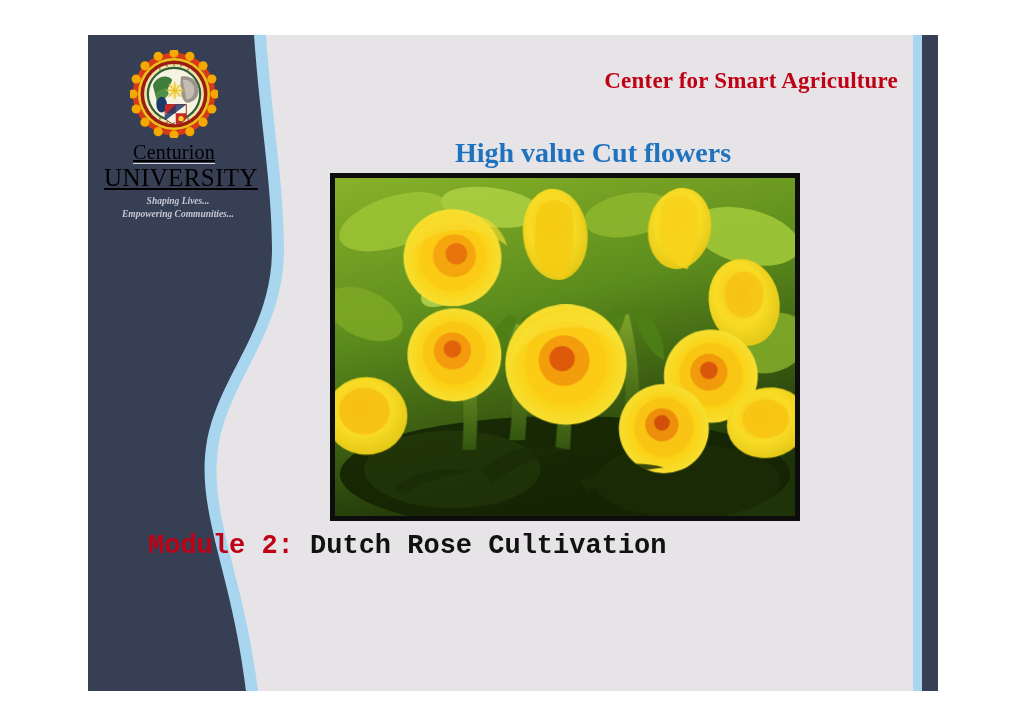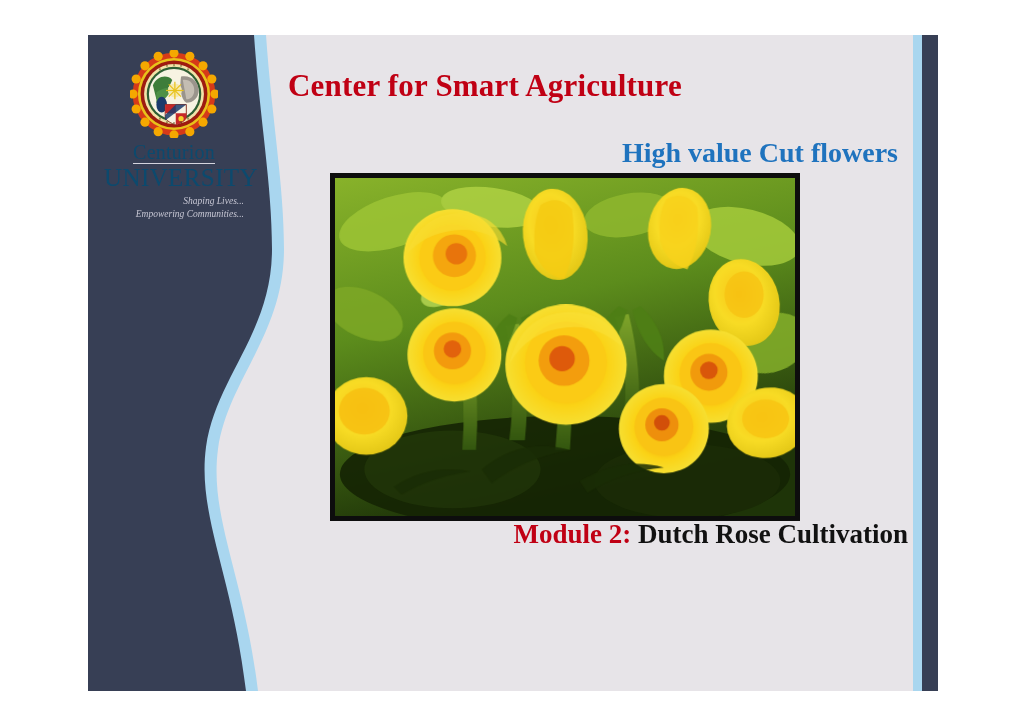--- a/index.html
+++ b/index.html
@@ -62,67 +62,69 @@
     text-align: center;
     z-index: 5;
   }
   #logo-emblem {
     width: 88px;
     height: 88px;
     margin: 0 auto;
     display: block;
   }
   .logo-word {
-    color: #0c4a6e;
+    color: #000000;
     font-family: "Liberation Serif", serif;
     line-height: 1.0;
     letter-spacing: 0.2px;
+    text-decoration: underline;
   }
   #logo-centurion {
     font-size: 20px;
     margin-top: 4px;
     border-bottom: 1.5px solid #D4D4DE;
     display: inline-block;
     padding-bottom: 1px;
   }
   #logo-university {
     font-size: 25px;
     margin-top: 1px;
     letter-spacing: 0.4px;
   }
   .logo-tagline {
     color: #C7C7D4;
     font-size: 9.5px;
     font-style: italic;
     font-family: "Liberation Serif", serif;
     line-height: 1.35;
-    text-align: right;
+    text-align: center;
     padding-left: 8px;
     margin-top: 5px;
+    font-weight: bold;
   }
 
   
   #main-title {
     position: absolute;
     left: 200px;
     top: 33px;
     width: 610px;
-    text-align: left;
-    font-size: 31px;
+    text-align: right;
+    font-size: 23px;
     font-weight: bold;
     color: #C00014;
     font-family: "Liberation Serif", serif;
     letter-spacing: 0.2px;
   }
   #sub-title {
     position: absolute;
     left: 200px;
     top: 102px;
     width: 610px;
-    text-align: right;
+    text-align: center;
     font-size: 28px;
     font-weight: bold;
     color: #1F73BE;
     font-family: "Liberation Serif", serif;
   }
 
   
   #photo-frame {
     position: absolute;
     left: 242px;
@@ -133,24 +135,24 @@
     box-sizing: border-box;
     overflow: hidden;
     background: #2d3b12;
   }
   #photo-svg { display: block; width: 100%; height: 100%; }
 
   
   #caption {
     position: absolute;
     left: 60px;
-    top: 480px;
+    top: 492px;
     width: 760px;
-    text-align: right;
-    font-family: Liberation Serif, serif;
+    text-align: left;
+    font-family: Liberation Mono, monospace;
     font-size: 27px;
     font-weight: bold;
     line-height: 1.42;
     color: #111111;
   }
   .cap-red { color: #C00014; }
   .cap-black { color: #111111; }
 </style>
 </head>
 <body>

